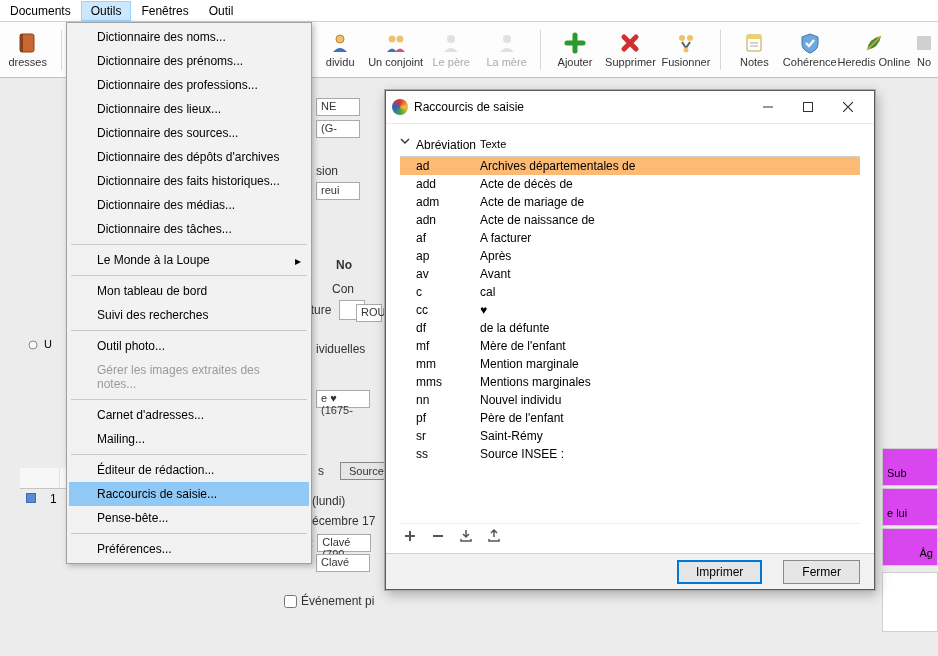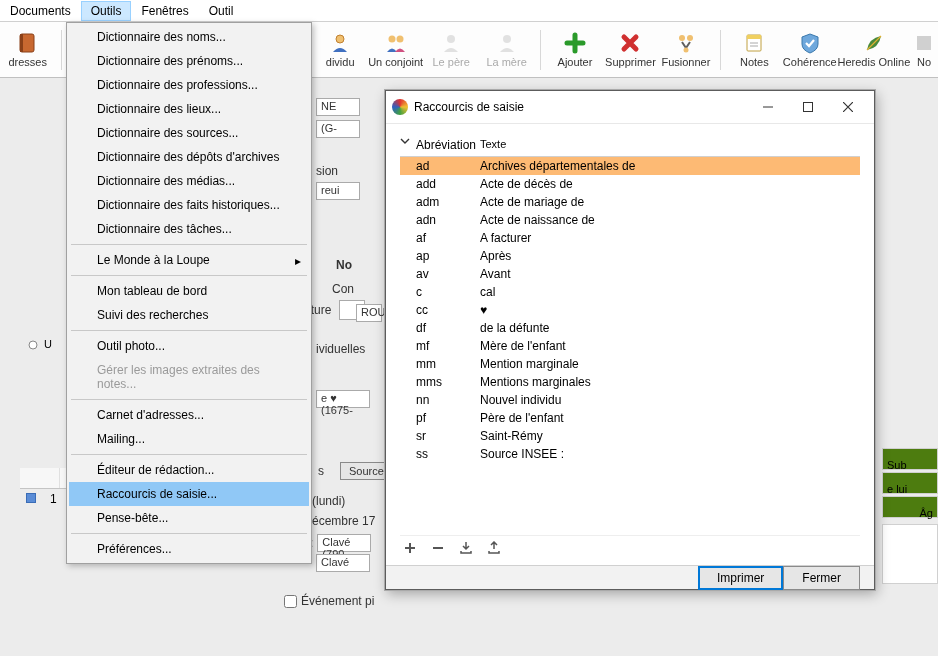--- a/index.html
+++ b/index.html
@@ -38,21 +38,21 @@
   .bottom-table { position: absolute; left: 20px; top: 460px; width: 260px; }
   .bottom-table .th { display: flex; background: #f7f7f7; border-bottom: 1px solid #c4c4c4; font-size: 11px; }
   .bottom-table .th > div { padding: 3px 6px; border-right: 1px solid #e0e0e0; }
   .bottom-table .row { display: flex; font-size: 11px; }
   .bottom-table .row > div { padding: 3px 6px; }
   .italic { font-style: italic; color: #555; }
   .blue-sq { display:inline-block; width:10px; height:10px; background:#5a8cd6; border:1px solid #3a6cb6; }
 
   
   .right-col { position: absolute; right: 0; top: 78px; width: 56px; }
-  .right-col .stub { background: #4d7c0f; border: 1px solid #d0d0d0; height: 22px; margin-bottom: 2px; font-size: 11px; padding: 10px 4px; }
+  .right-col .stub { background: #d946ef; border: 1px solid #d0d0d0; height: 22px; margin-bottom: 2px; font-size: 11px; padding: 18px 4px; }
   .right-col .rbox { border: 1px solid #d0d0d0; background: #fff; height: 60px; margin-top: 6px; }
 
   
   .dialog { position: absolute; left: 385px; top: 90px; width: 490px; height: 500px; background: #fff; border: 1px solid #5c5c5c; box-shadow: 0 0 0 1px #aaa, 2px 4px 12px rgba(0,0,0,0.3); z-index: 100; display: flex; flex-direction: column; }
   .dlg-titlebar { height: 30px; background: #fff; display: flex; align-items: center; padding: 16px 6px; border-bottom: 1px solid #e8e8e8; }
   .dlg-titlebar .icon { width: 16px; height: 16px; margin-right: 6px; border-radius: 50%; background: conic-gradient(#e03030, #f0c030, #40a040, #3060c0, #e03030); }
   .dlg-titlebar .title { flex: 1; font-size: 12px; }
   .dlg-titlebar .winbtn { width: 40px; height: 28px; display: flex; align-items: center; justify-content: center; color: #333; }
 
   .dlg-body { flex: 1; padding: 10px 14px 6px 14px; display: flex; flex-direction: column; }
@@ -61,21 +61,21 @@
   .grid-head .col-ab { width: 80px; display: flex; gap: 6px; font-size: 11px; }
   .grid-head .col-tx { flex: 1; font-size: 11px; }
   .grid-row { display: flex; padding: 2px 0; font-size: 11px; }
   .grid-row.sel { background: #fdba74; }
   .grid-row .col-ab { width: 80px; padding-left: 16px; }
   .grid-row .col-tx { flex: 1; }
 
   .dlg-toolbar { height: 24px; display: flex; align-items: center; gap: 12px; padding: 0 2px; border-top: 1px solid #eee; }
   .dlg-toolbar .tbtn { width: 16px; height: 16px; color: #666; display: flex; align-items: center; justify-content: center; }
 
-  .dlg-footer { height: 24px; display: flex; align-items: center; justify-content: flex-end; gap: 0; padding: 0 14px; background: #f2f2f2; border-top: 1px solid #d0d0d0; }
+  .dlg-footer { height: 36px; display: flex; align-items: center; justify-content: flex-end; gap: 21px; padding: 0 14px; background: #f2f2f2; border-top: 1px solid #d0d0d0; }
   .btn { border: 1px solid #8a8a8a; background: #e6e6e6; padding: 4px 18px; font-size: 12px; cursor: default; }
   .btn.primary { border: 2px solid #0078d7; padding: 3px 17px; }
 
   .chk { display: inline-flex; align-items: center; gap: 4px; font-size: 11px; }
   .chk input { width: 13px; height: 13px; }
 
   svg { display: block; }
 </style>
 </head>
 <body>
@@ -306,22 +306,22 @@
   <div class="rbox"></div>
 </div>
 
 <div class="dropdown" id="dropdown-root">
     <div class="ditem">Dictionnaire des noms...</div>
     <div class="ditem">Dictionnaire des prénoms...</div>
     <div class="ditem">Dictionnaire des professions...</div>
     <div class="ditem">Dictionnaire des lieux...</div>
     <div class="ditem">Dictionnaire des sources...</div>
     <div class="ditem">Dictionnaire des dépôts d'archives</div>
+    <div class="ditem">Dictionnaire des faits historiques...</div>
     <div class="ditem">Dictionnaire des médias...</div>
-    <div class="ditem">Dictionnaire des faits historiques...</div>
     <div class="ditem">Dictionnaire des tâches...</div>
     <div class="dsep"></div>
     <div class="ditem">Le Monde à la Loupe<span class="sub-arrow">▸</span></div>
     <div class="dsep"></div>
     <div class="ditem">Mon tableau de bord</div>
     <div class="ditem">Suivi des recherches</div>
     <div class="dsep"></div>
     <div class="ditem">Outil photo...</div>
     <div class="ditem disabled">Gérer les images extraites des notes...</div>
     <div class="dsep"></div>

